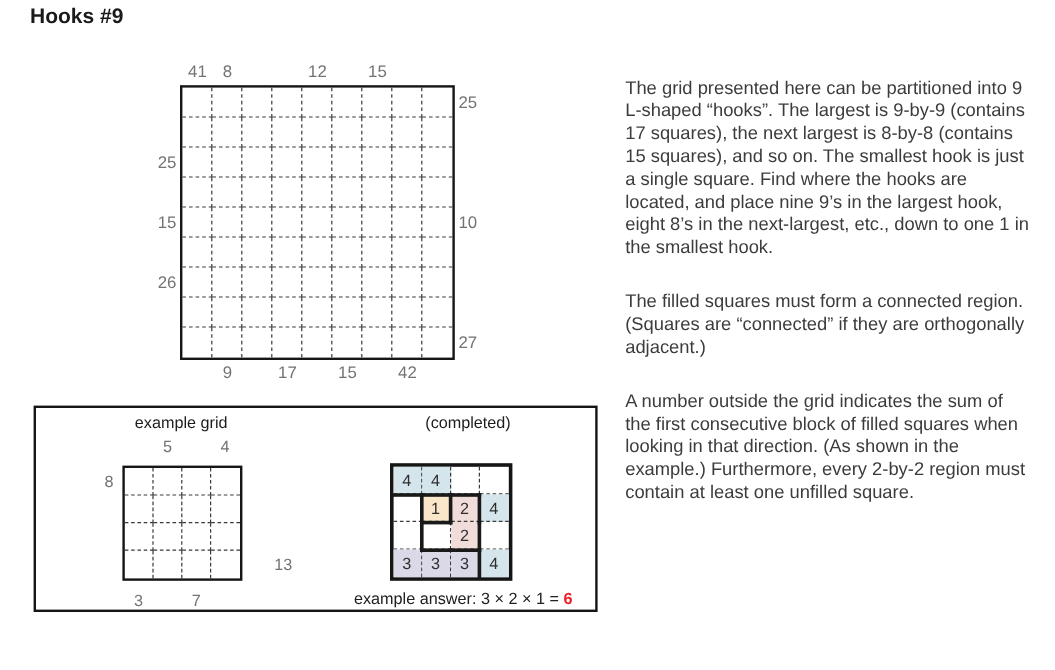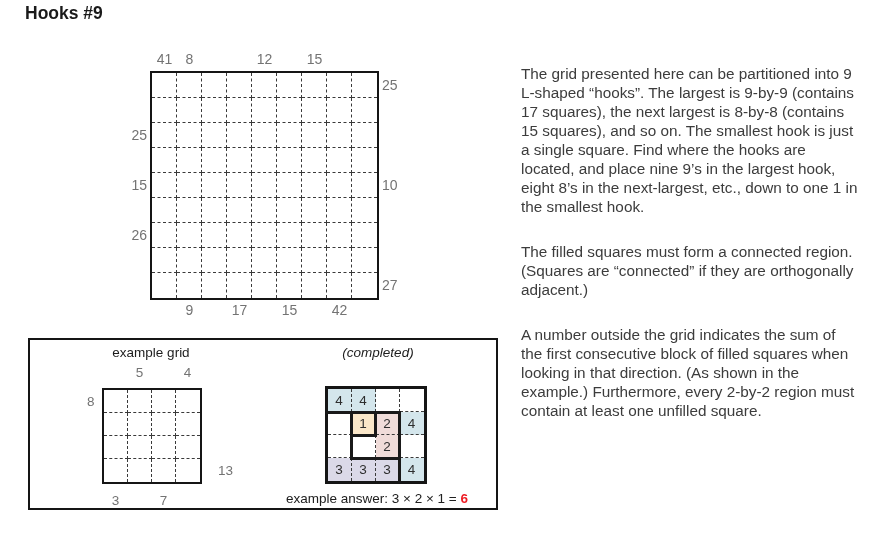--- a/index.html
+++ b/index.html
@@ -11,22 +11,22 @@
   #example-grid{left:101.5px;top:388px;border:2.5px solid #151515;}
   #completed-grid{left:324.5px;top:386px;border:3px solid #151515;}
   .cell{position:absolute;box-sizing:border-box;display:flex;align-items:center;justify-content:center;
         font-size:13.5px;color:#2e2e2e;}
   .seg{position:absolute;background:#191919;}
   .clue{position:absolute;height:17px;line-height:17px;color:#737373;}
   .example-box{position:absolute;left:27.5px;top:338px;width:466px;height:168px;
                border:2.5px solid #151515;background:#fff;box-sizing:content-box;}
   .section-label{position:absolute;width:200px;text-align:center;font-size:13.5px;color:#1d1d1d;}
   #example-grid-label{left:51px;top:345px;}
-  #completed-grid-label{left:278px;top:345px;font-style:italic;}
-  .answer-line{position:absolute;left:277px;top:491px;width:200px;text-align:center;
+  #completed-grid-label{left:290px;top:345px;}
+  .answer-line{position:absolute;left:277px;top:491px;width:200px;text-align:right;
                font-size:13.5px;color:#202020;}
   .answer-line .red{font-weight:700;}
   .instructions{position:absolute;left:521px;top:64px;width:340px;}
   .instructions p{margin:0 0 26px 0;font-size:15.3px;line-height:19px;color:#3c3c3c;}
   .instructions p.bold{font-weight:700;margin-bottom:0;}
 </style>
 </head>
 <body>
 
 <div class="title">Hooks #9</div>
@@ -147,21 +147,21 @@
     <div class="cell" style="left: 72px; top: 46px; width: 24px; height: 23px; border-bottom: 1px dashed rgb(58, 58, 58);"></div>
     <div class="cell" style="left: 0px; top: 69px; width: 24px; height: 23px; border-right: 1px dashed rgb(58, 58, 58);"></div>
     <div class="cell" style="left: 24px; top: 69px; width: 24px; height: 23px; border-right: 1px dashed rgb(58, 58, 58);"></div>
     <div class="cell" style="left: 48px; top: 69px; width: 24px; height: 23px; border-right: 1px dashed rgb(58, 58, 58);"></div>
     <div class="cell" style="left: 72px; top: 69px; width: 24px; height: 23px;"></div>
     <div class="clue" style="font-size: 13.5px; left: 24px; width: 24px; text-align: center; top: -26px;">5</div>
     <div class="clue" style="font-size: 13.5px; left: 72px; width: 24px; text-align: center; top: -26px;">4</div>
     <div class="clue" style="font-size: 13.5px; left: 0px; width: 24px; text-align: center; top: 102px;">3</div>
     <div class="clue" style="font-size: 13.5px; left: 48px; width: 24px; text-align: center; top: 102px;">7</div>
     <div class="clue" style="font-size: 13.5px; left: -45px; width: 36px; text-align: right; top: 3px;">8</div>
-    <div class="clue" style="font-size: 13.5px; left: 104px; width: 36px; text-align: center; top: 72px;">13</div>
+    <div class="clue" style="font-size: 13.5px; left: 104px; width: 36px; text-align: right; top: 72px;">13</div>
   </div>
 <div id="completed-grid" class="grid" style="width: 96px; height: 92px;">
     <div class="cell" style="left: 0px; top: 0px; width: 24px; height: 23px; border-right: 1px dashed rgb(58, 58, 58); border-bottom: 1px dashed rgb(58, 58, 58); background: rgb(212, 230, 236);">4</div>
     <div class="cell" style="left: 24px; top: 0px; width: 24px; height: 23px; border-right: 1px dashed rgb(58, 58, 58); border-bottom: 1px dashed rgb(58, 58, 58); background: rgb(212, 230, 236);">4</div>
     <div class="cell" style="left: 48px; top: 0px; width: 24px; height: 23px; border-right: 1px dashed rgb(58, 58, 58); border-bottom: 1px dashed rgb(58, 58, 58);"></div>
     <div class="cell" style="left: 72px; top: 0px; width: 24px; height: 23px; border-bottom: 1px dashed rgb(58, 58, 58);"></div>
     <div class="cell" style="left: 0px; top: 23px; width: 24px; height: 23px; border-right: 1px dashed rgb(58, 58, 58); border-bottom: 1px dashed rgb(58, 58, 58);"></div>
     <div class="cell" style="left: 24px; top: 23px; width: 24px; height: 23px; border-right: 1px dashed rgb(58, 58, 58); border-bottom: 1px dashed rgb(58, 58, 58); background: rgb(250, 231, 201);">1</div>
     <div class="cell" style="left: 48px; top: 23px; width: 24px; height: 23px; border-right: 1px dashed rgb(58, 58, 58); border-bottom: 1px dashed rgb(58, 58, 58); background: rgb(240, 220, 217);">2</div>
     <div class="cell" style="left: 72px; top: 23px; width: 24px; height: 23px; border-bottom: 1px dashed rgb(58, 58, 58); background: rgb(212, 230, 236);">4</div>

